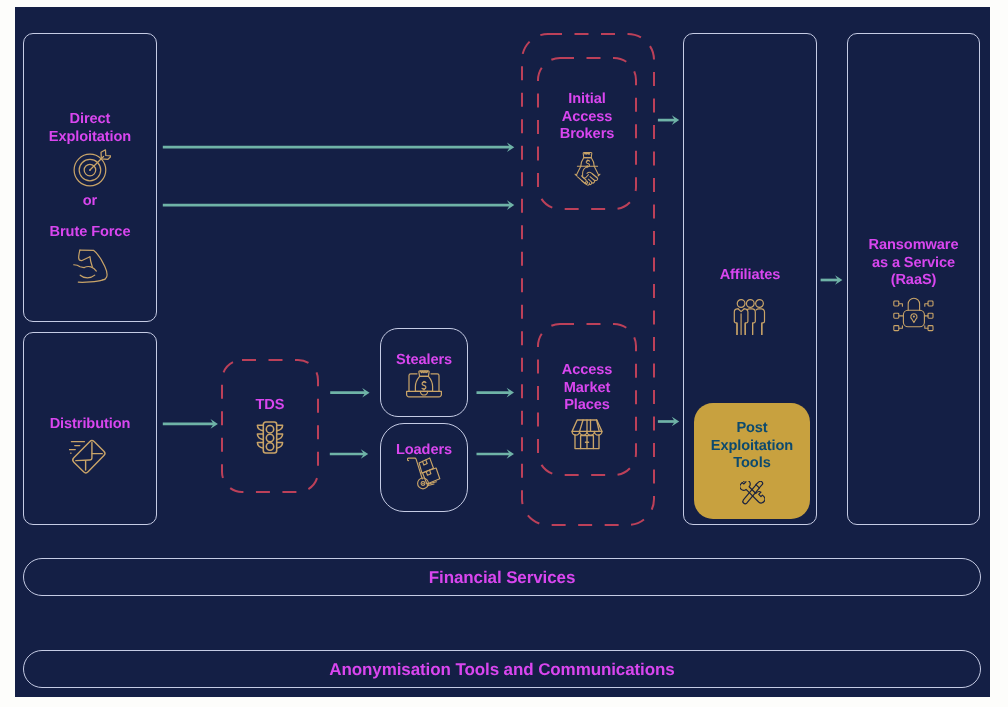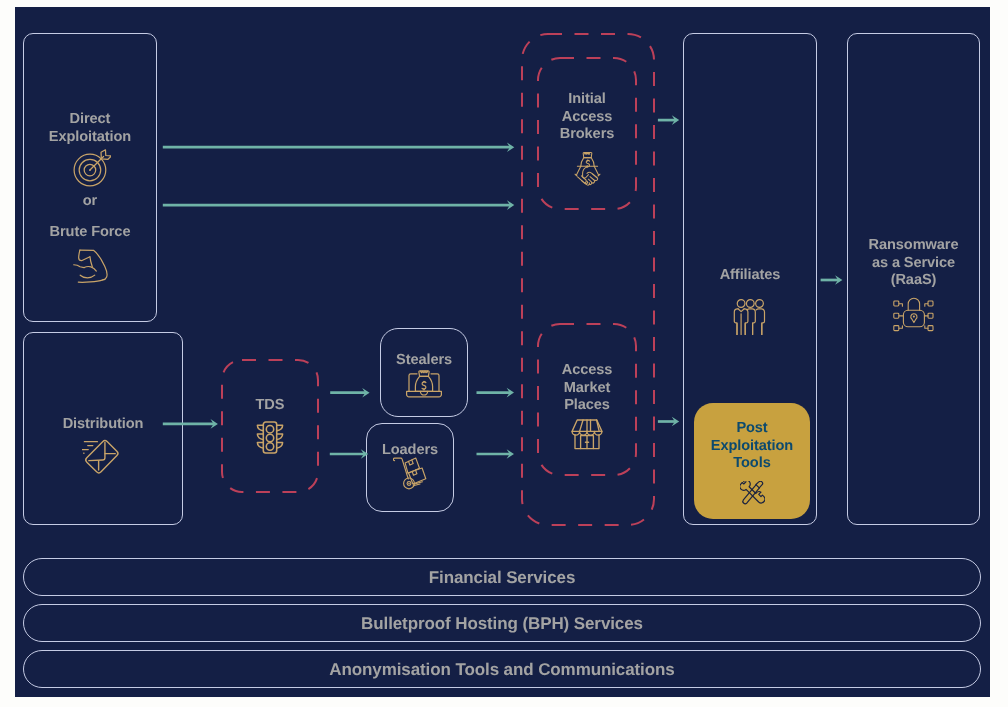--- a/index.html
+++ b/index.html
@@ -1,39 +1,39 @@
 <!DOCTYPE html>
 <html><head>
 <meta charset="utf-8">
 <style>
   html,body{margin:0;padding:0;}
   body{width:1008px;height:707px;background:#fdfdfb;font-family:"Liberation Sans",sans-serif;overflow:hidden;
         -webkit-font-smoothing:antialiased;text-rendering:geometricPrecision;}
   #canvas{position:absolute;left:15px;top:7px;width:975px;height:690px;background:#141f45;}
   .node{position:absolute;border:1.5px solid #c5cbe4;border-radius:10px;box-sizing:border-box;
         display:flex;flex-direction:column;align-items:center;justify-content:center;}
-  .lbl{color:#a3a3a3;font-weight:700;text-align:center;font-size:14.6px;line-height:17.5px;letter-spacing:-.1px;}
+  .lbl{color:#d946ef;font-weight:700;text-align:center;font-size:14.6px;line-height:17.5px;letter-spacing:-.1px;}
   .ico{display:block;}
   .dashed{position:absolute;box-sizing:border-box;}
   .dashed > svg.dbox{position:absolute;left:0;top:0;overflow:visible;}
   svg.arrow{position:absolute;overflow:visible;}
   .bar{position:absolute;border:1.5px solid #c5cbe4;border-radius:19px;box-sizing:border-box;}
   .bar > .lbl{position:absolute;left:0;right:0;}
   .bar .lbl{font-size:17px;}
   #pet{position:absolute;background:#c8a13f;border-radius:18px;display:flex;flex-direction:column;
        align-items:center;justify-content:center;}
   #pet .lbl{color:#0c4a6e;}
 
   
   .node,.dashed{display:block;}
   #n-direct   {left:8px;  top:26px;  width:134px; height:289px;}
-  #n-distrib  {left:8px;  top:325px; width:160px; height:193px;}
+  #n-distrib  {left:8px;  top:325px; width:134px; height:193px;}
   #d-tds      {left:206px;top:352px; width:98px;  height:134px;}
   #n-stealers {left:365px;top:321px; width:88px;  height:89px;border-radius:18px;}
-  #n-loaders  {left:351px;top:416px; width:88px;  height:89px;border-radius:16px;}
+  #n-loaders  {left:365px;top:416px; width:88px;  height:89px;border-radius:24px;}
   #d-outer    {left:506px;top:26px;  width:134px; height:493px;}
   #d-iab      {left:522px;top:50px;  width:100px; height:153px;}
   #d-amp      {left:522px;top:316px; width:100px; height:153px;}
   #n-affil    {left:668px;top:26px;  width:134px; height:492px;}
   #pet        {left:10px; top:369px; width:116px; height:116px;border-radius:19px;}
   #n-raas     {left:832px;top:26px;  width:133px; height:492px;}
   #bar0       {left:8px;  top:551px; width:958px; height:38px;}
   #bar1       {left:8px;  top:597px; width:958px; height:38px;}
   #bar2       {left:8px;  top:643px; width:958px; height:38px;}
 
@@ -275,20 +275,17 @@
       <line x1="642.9" y1="414.5" x2="661.2" y2="414.5"></line>
       <path d="M656.8 409.7 L664.2 414.5 L656.8 419.3 L659.8 414.5 Z" stroke="none" fill="#6fb3a7"></path>
       <line x1="805.6" y1="273.0" x2="824.4" y2="273.0"></line>
       <path d="M820.0 268.2 L827.4 273.0 L820.0 277.8 L823.0 273.0 Z" stroke="none" fill="#6fb3a7"></path>
     </g>
   </svg>
 
   <div class="bar" id="bar0">
     <div class="lbl txt" style="top:9.5px">Financial Services</div>
   </div>
-  <div class="bar" id="bar1">
-    <div class="lbl txt" style="top:9.5px">Bulletproof Hosting (BPH) Services</div>
-  </div>
   <div class="bar" id="bar2">
     <div class="lbl txt" style="top:9.5px">Anonymisation Tools and Communications</div>
   </div>
 
 </div>
 
 </body></html>

